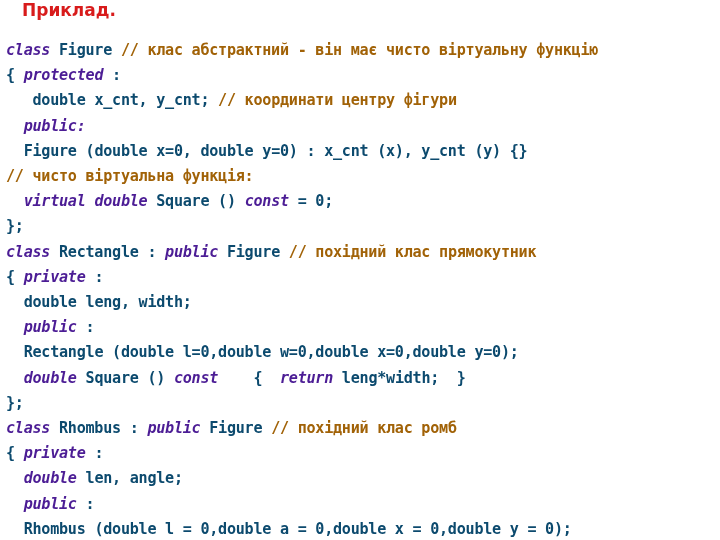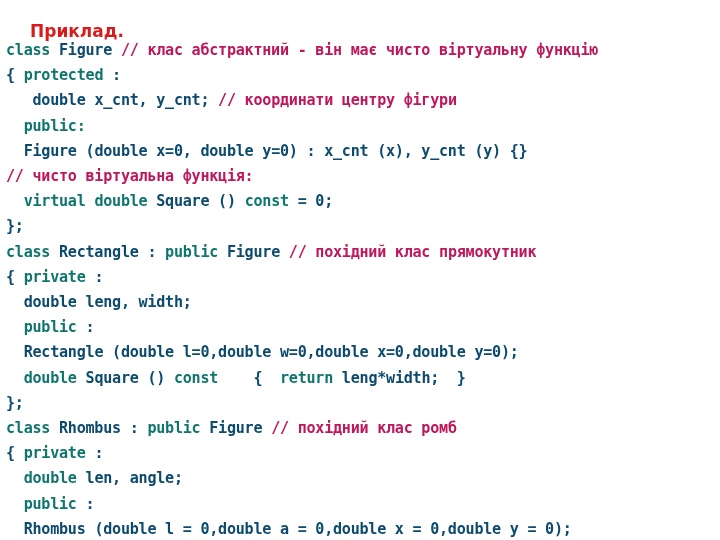--- a/index.html
+++ b/index.html
@@ -11,49 +11,48 @@
     position: relative;
     width: 720px;
     height: 540px;
     background: #ffffff;
     overflow: hidden;
     font-family: "DejaVu Sans Mono", "Liberation Mono", monospace;
   }
   #title {
     position: absolute;
     left: 22px;
-    top: 21px;
+    top: 0;
     font-family: "DejaVu Sans", "Liberation Sans", sans-serif;
     font-weight: bold;
     font-size: 17px;
     color: #d81b1b;
     letter-spacing: 0px;
     white-space: pre;
-    margin-left: 8px;
   }
   #code {
     position: absolute;
     left: 6px;
     top: 38px;
     width: 714px;
     font-family: "DejaVu Sans Mono", "Liberation Mono", monospace;
     font-size: 15.1px;
     font-weight: bold;
     line-height: 25.2px;
     color: #000000;
     white-space: pre-wrap;
     letter-spacing: -0.25px;
   }
   .ln {
     display: block;
     white-space: pre-wrap;
     min-height: 25.2px;
   }
-  .kw { color: #0f766e; }
-  .cm { color: #be185d; margin-top: 16px; }
+  .kw { color: #4c1d95; font-style: italic; }
+  .cm { color: #a16207; margin-top: 16px; }
   .pl { color: #0c4a6e; }
 </style>
 </head>
 <body>
 
 <div id="slide">
 
   <div id="title">Приклад.</div>
 
   <div id="code"><span class="ln"><span class="kw">class</span><span class="pl"> Figure </span><span class="cm">// клас абстрактний - він має чисто віртуальну функцію</span></span><span class="ln"><span class="pl">{ </span><span class="kw">protected</span><span class="pl"> :</span></span><span class="ln"><span class="pl">   double x_cnt, y_cnt; </span><span class="cm">// координати центру фігури</span></span><span class="ln"><span class="pl">  </span><span class="kw">public:</span></span><span class="ln"><span class="pl">  Figure (double x=0, double y=0) : x_cnt (x), y_cnt (y) {}</span></span><span class="ln"><span class="cm">// чисто віртуальна функція:</span></span><span class="ln"><span class="pl">  </span><span class="kw">virtual double</span><span class="pl"> Square () </span><span class="kw">const</span><span class="pl"> = 0;</span></span><span class="ln"><span class="pl">};</span></span><span class="ln"><span class="kw">class</span><span class="pl"> Rectangle : </span><span class="kw">public</span><span class="pl"> Figure </span><span class="cm">// похідний клас прямокутник</span></span><span class="ln"><span class="pl">{ </span><span class="kw">private</span><span class="pl"> :</span></span><span class="ln"><span class="pl">  double leng, width;</span></span><span class="ln"><span class="pl">  </span><span class="kw">public</span><span class="pl"> :</span></span><span class="ln"><span class="pl">  Rectangle (double l=0,double w=0,double x=0,double y=0);</span></span><span class="ln"><span class="pl">  </span><span class="kw">double</span><span class="pl"> Square () </span><span class="kw">const</span><span class="pl">    {  </span><span class="kw">return</span><span class="pl"> leng*width;  }</span></span><span class="ln"><span class="pl">};</span></span><span class="ln"><span class="kw">class</span><span class="pl"> Rhombus : </span><span class="kw">public</span><span class="pl"> Figure </span><span class="cm">// похідний клас ромб</span></span><span class="ln"><span class="pl">{ </span><span class="kw">private</span><span class="pl"> :</span></span><span class="ln"><span class="pl">  </span><span class="kw">double</span><span class="pl"> len, angle;</span></span><span class="ln"><span class="pl">  </span><span class="kw">public</span><span class="pl"> :</span></span><span class="ln"><span class="pl">  Rhombus (double l = 0,double a = 0,double x = 0,double y = 0);</span></span></div>

